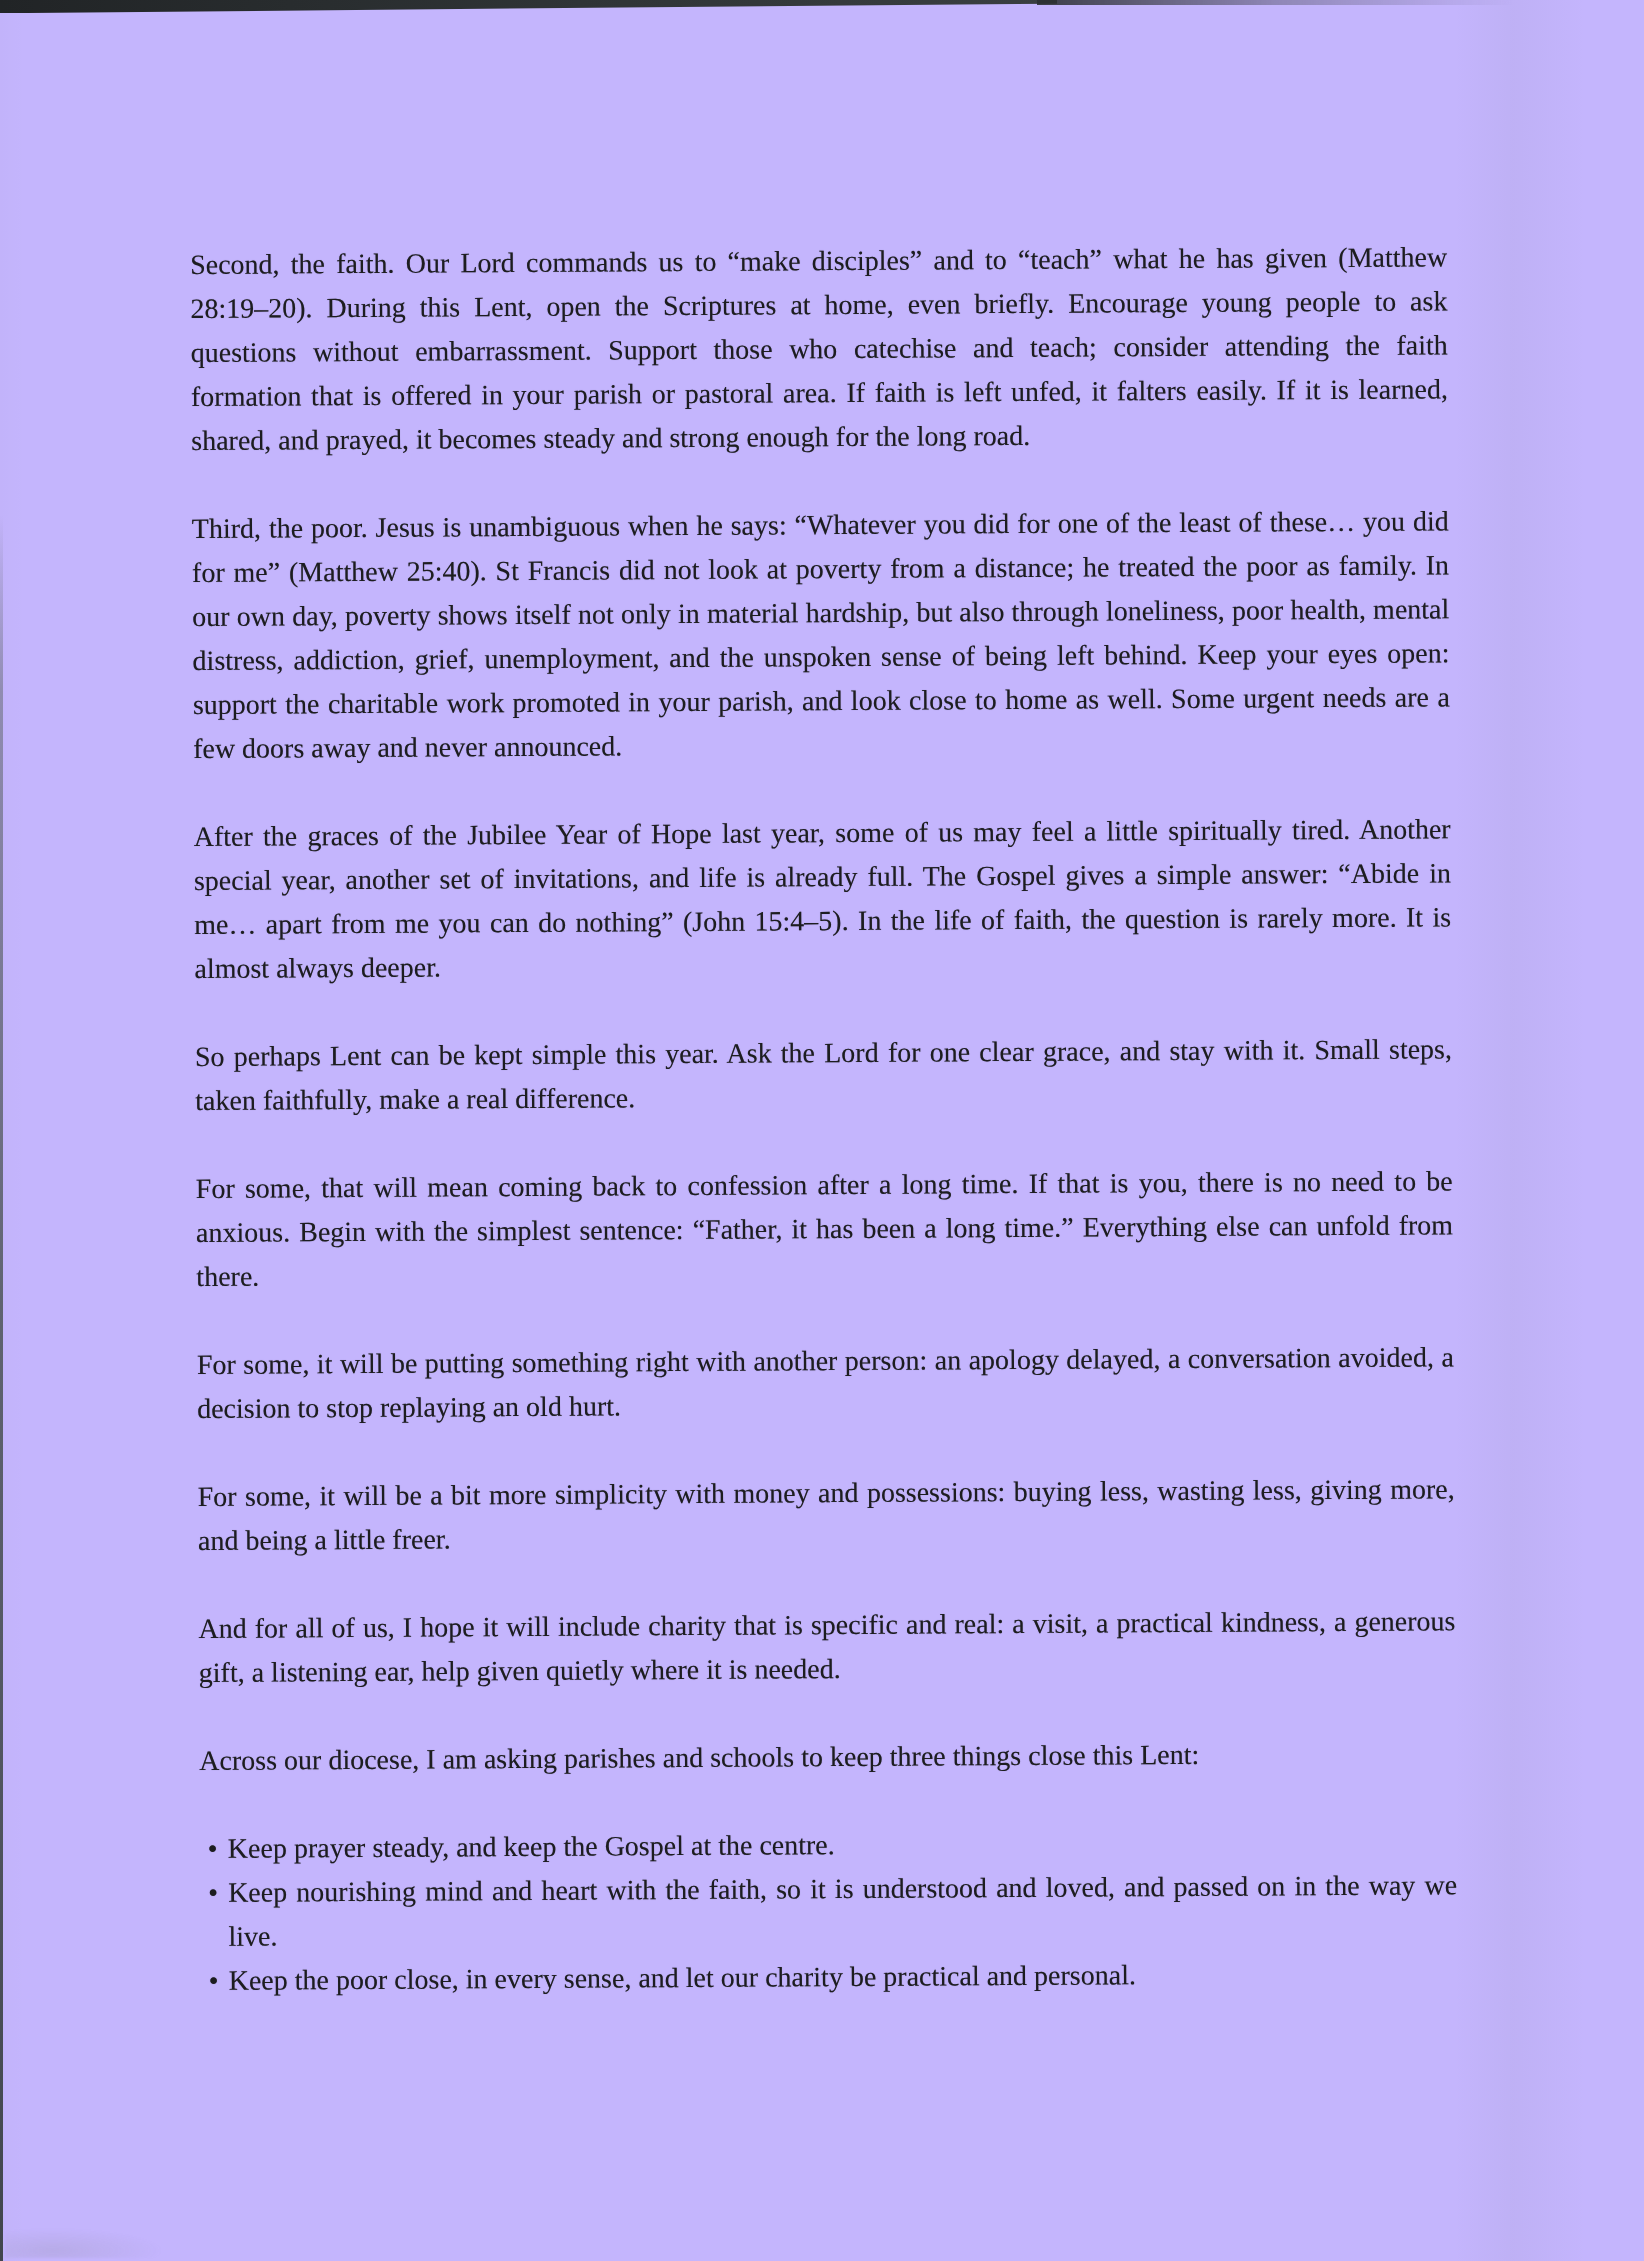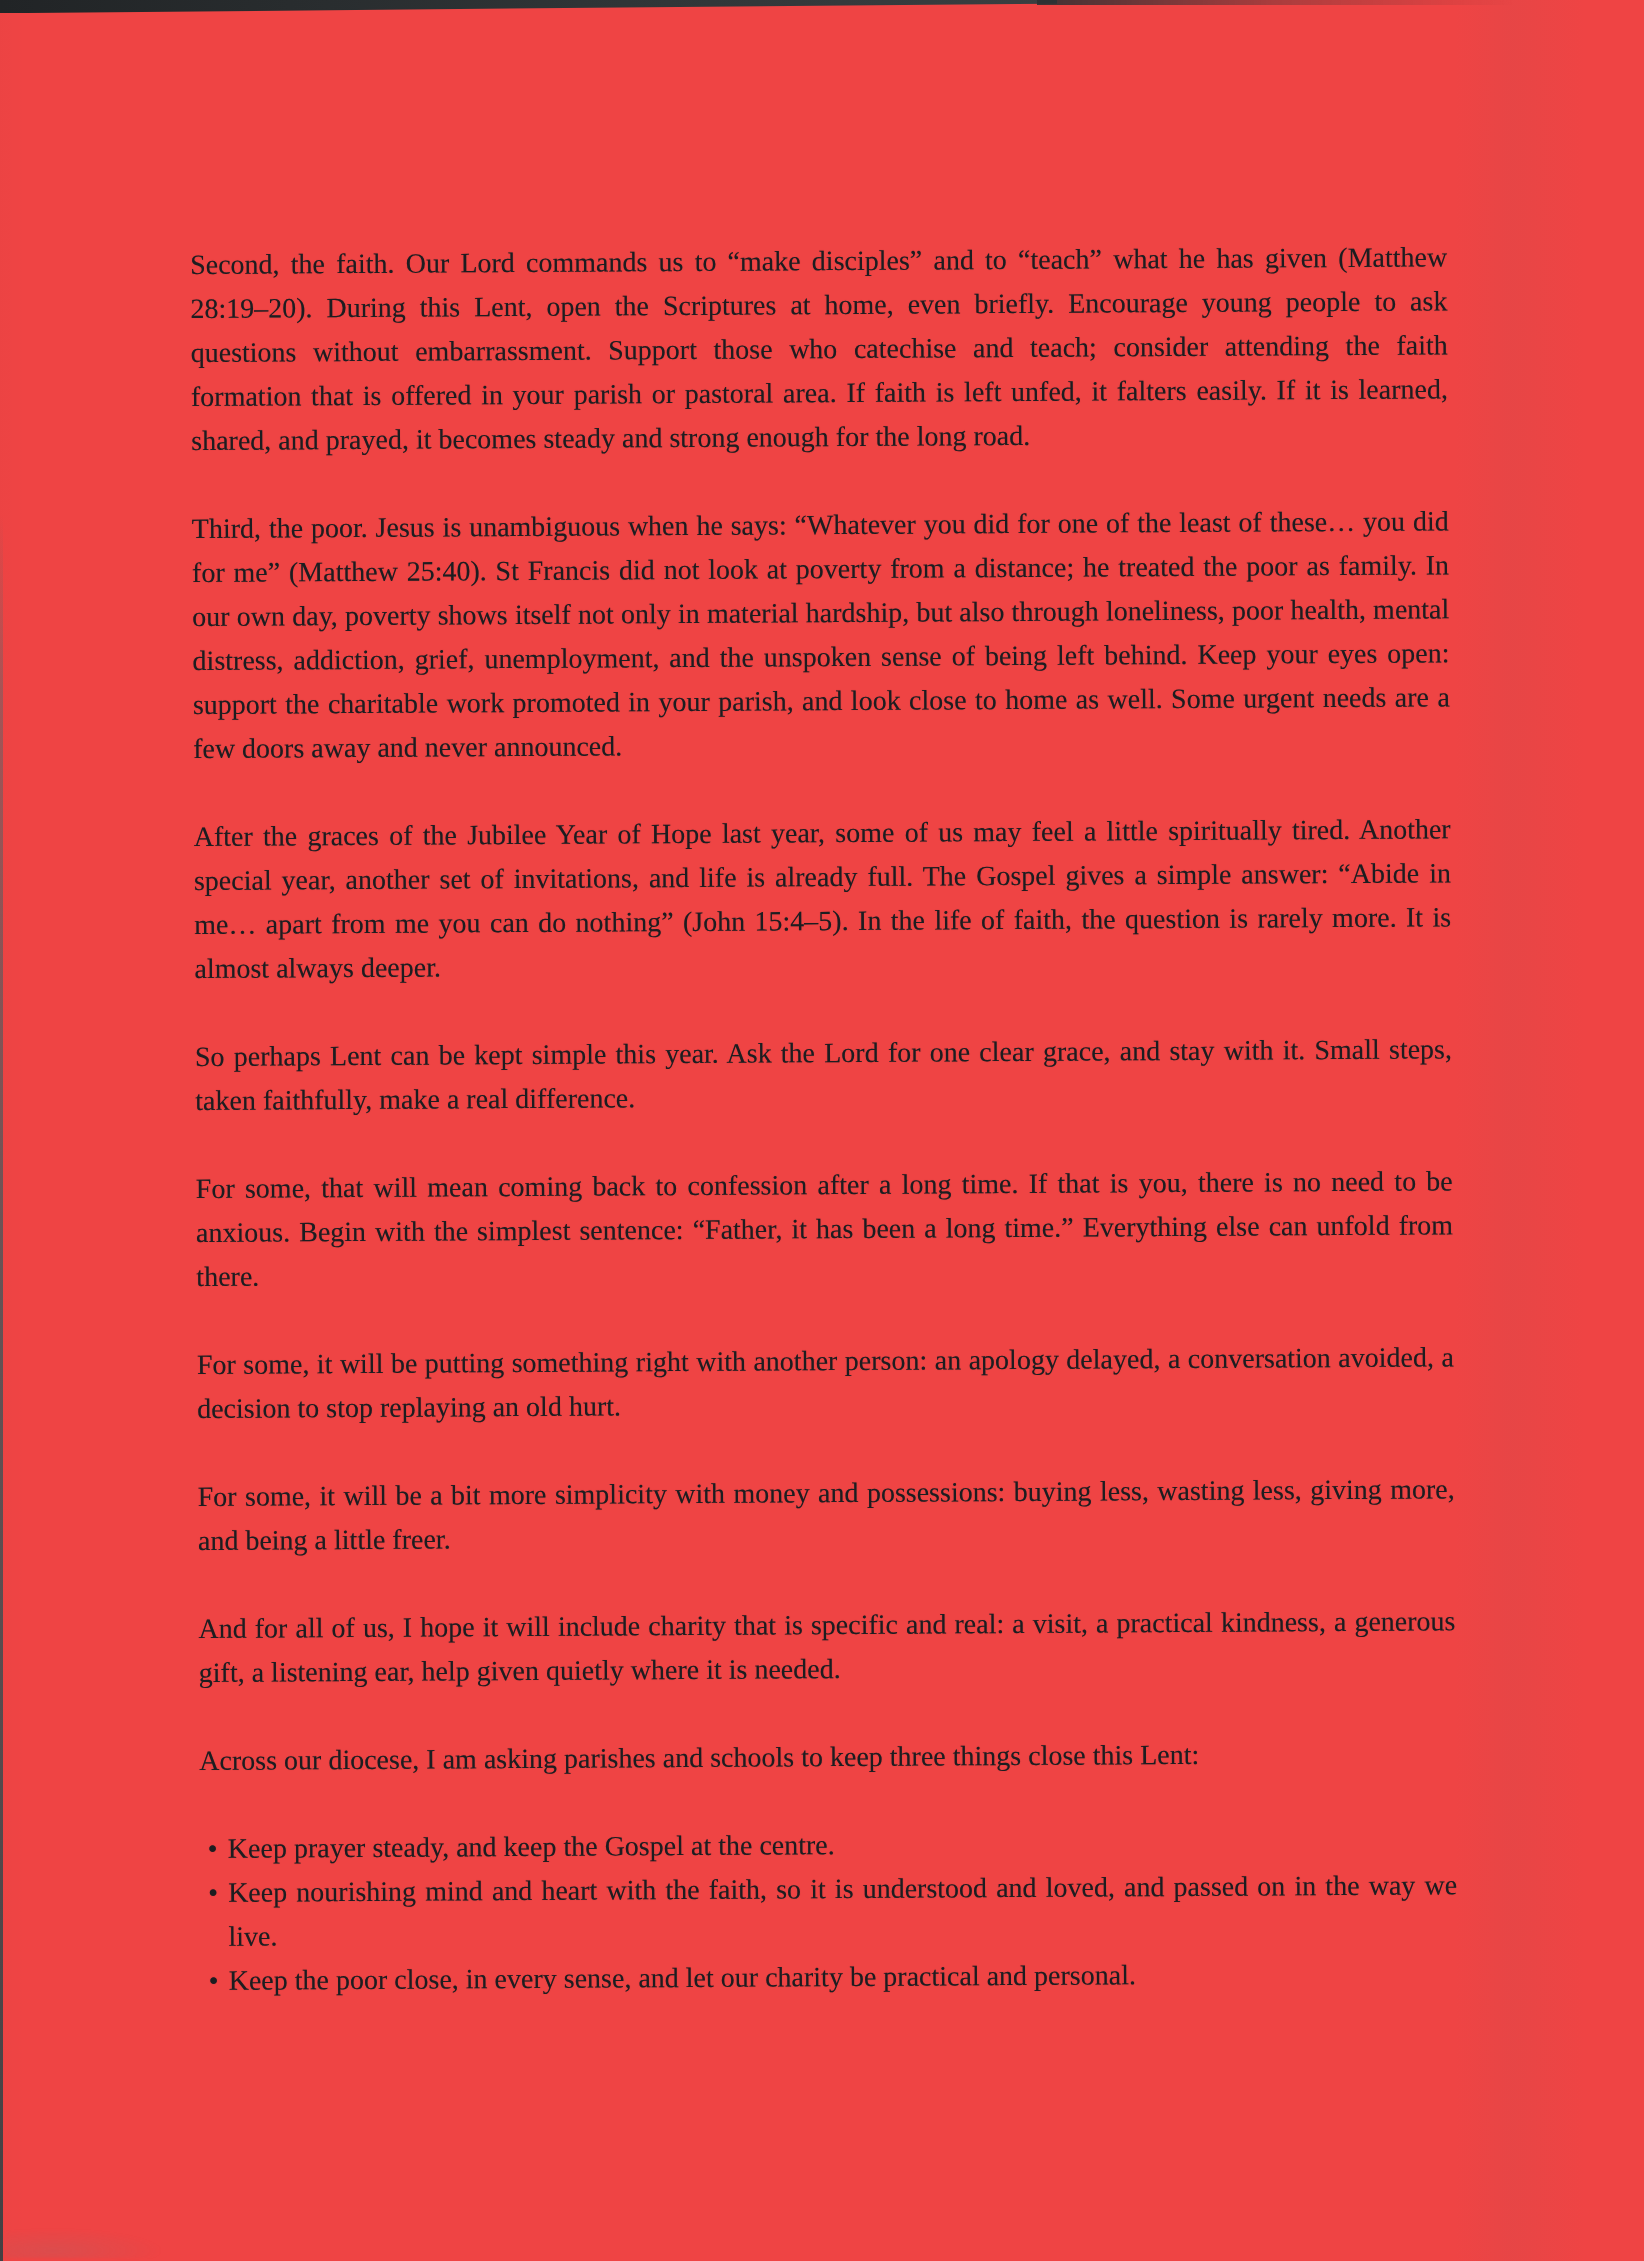--- a/index.html
+++ b/index.html
@@ -1,19 +1,19 @@
 <!DOCTYPE html>
 <html style="font-size:10.6px"><head>
 <meta charset="utf-8">
 <style>
   html, body { margin:0; padding:0; background:#ffffff; }
   .page {
     position:relative;
     width:1644px; height:2261px;
-    background:#ef4444;
+    background:#c4b5fd;
     overflow:hidden;
     font-family:"Liberation Serif", serif;
   }
   
   .page::before{
     content:"";
     position:absolute; inset:0;
     background:
       linear-gradient(to right,
         rgba(0,0,0,0.012) 0px, rgba(0,0,0,0) 26.4px),

